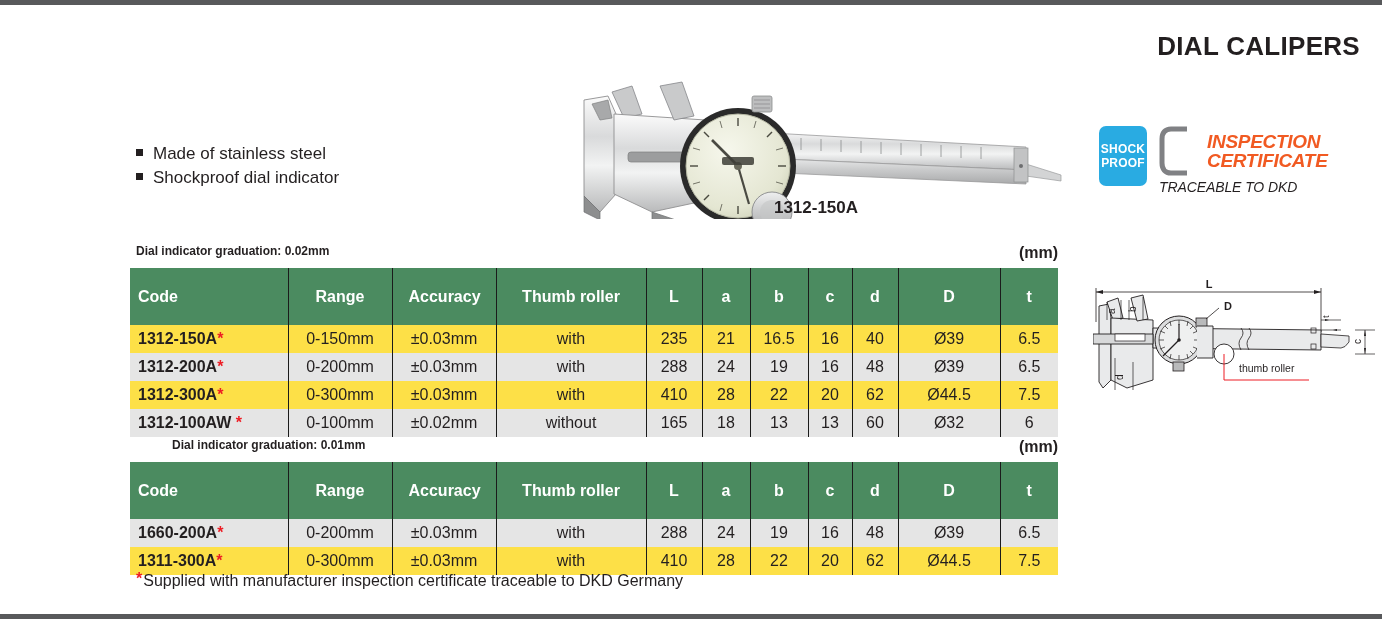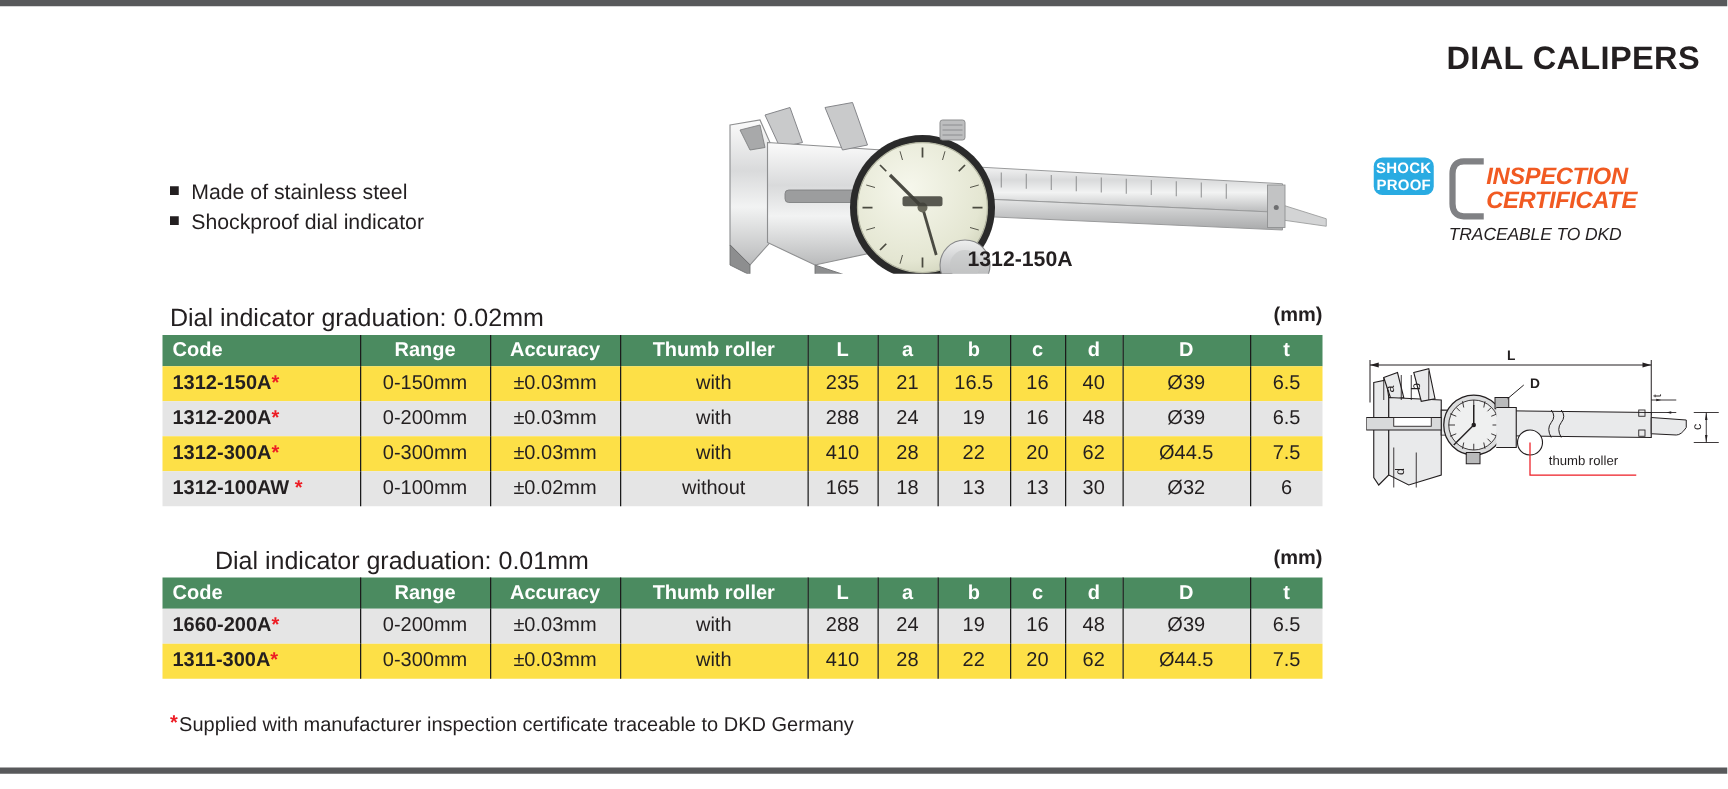--- a/index.html
+++ b/index.html
@@ -48,63 +48,63 @@
     position: absolute; left: 556px; top: 198px; width: 520px;
     text-align: center; font-size: 17px; font-weight: bold;
   }
 
   
   .badges {
     position: absolute; left: 1099px; top: 126px;
     display: flex; align-items: flex-start;
   }
   .shock-badge {
-    width: 48px; height: 30px; border-radius: 7px;
+    width: 48px; height: 60px; border-radius: 7px;
     background: #29abe2; color: #ffffff;
     font-size: 12px; font-weight: bold; line-height: 14px;
     display: flex; flex-direction: column;
     align-items: center; justify-content: center;
     letter-spacing: 0.2px;
   }
   .cert-badge { margin-left: 12px; position: relative; width: 218px; }
   .cert-top { display: flex; align-items: center; }
   .cert-bracket { width: 28px; height: 50px; position: relative; flex: 0 0 auto; }
   .cert-words {
     font-size: 19px; font-weight: bold; font-style: italic;
     color: #f15a22; line-height: 19px; letter-spacing: -0.3px;
-    margin-left: 2px;
+    margin-left: 20px;
   }
   .cert-sub {
     font-size: 14px; font-style: italic; font-weight: normal;
     color: #231f20; margin-top: 3px; letter-spacing: -0.1px;
   }
 
   
   .tbl-title {
-    position: absolute; font-size: 20px; font-weight: normal;
+    position: absolute; font-size: 12px; font-weight: bold;
   }
   .tbl-unit {
     position: absolute; font-size: 16px; font-weight: bold;
     text-align: right;
   }
   table.spec {
     position: absolute;
     border-collapse: collapse;
     table-layout: fixed;
     font-size: 16px;
   }
   table.spec th {
     background: #4b8b60; color: #ffffff;
     font-weight: bold; height: 25px;
     border-right: 1.5px solid #1b1b1b;
     padding: 0 8px;
     white-space: nowrap;
   }
   table.spec th.first { text-align: left; margin-left: 30px; }
-  table.spec th.ctr { text-align: center; padding: 0; }
+  table.spec th.ctr { text-align: center; padding: 16px; }
   table.spec th.last { border-right: none; }
   table.spec td {
     height: 28px; border-right: 1.5px solid #1b1b1b;
     text-align: center; padding: 0;
     white-space: nowrap;
   }
   table.spec td.code {
     text-align: left; font-weight: bold; padding-left: 8px;
   }
   table.spec td.last { border-right: none; margin-left: 35px; }
@@ -350,21 +350,21 @@
     </tr>
     <tr class="even">
       <td class="code"><span>1312-100AW </span><span class="ast">*</span></td>
       <td>0-100mm</td>
       <td>±0.02mm</td>
       <td>without</td>
       <td>165</td>
       <td>18</td>
       <td>13</td>
       <td>13</td>
-      <td>30</td>
+      <td>60</td>
       <td>Ø32</td>
       <td class="last">6</td>
     </tr>
   </tbody>
 </table>
 
 <div class="tbl-title" style="left:136px; top:438px;margin-left:36px;">Dial indicator graduation: 0.01mm</div>
 <div class="tbl-unit" style="left:960px; top:438px; width:98px;">(mm)</div>
 
 <table class="spec" style="left:130px; top:462px; width:928px;">

